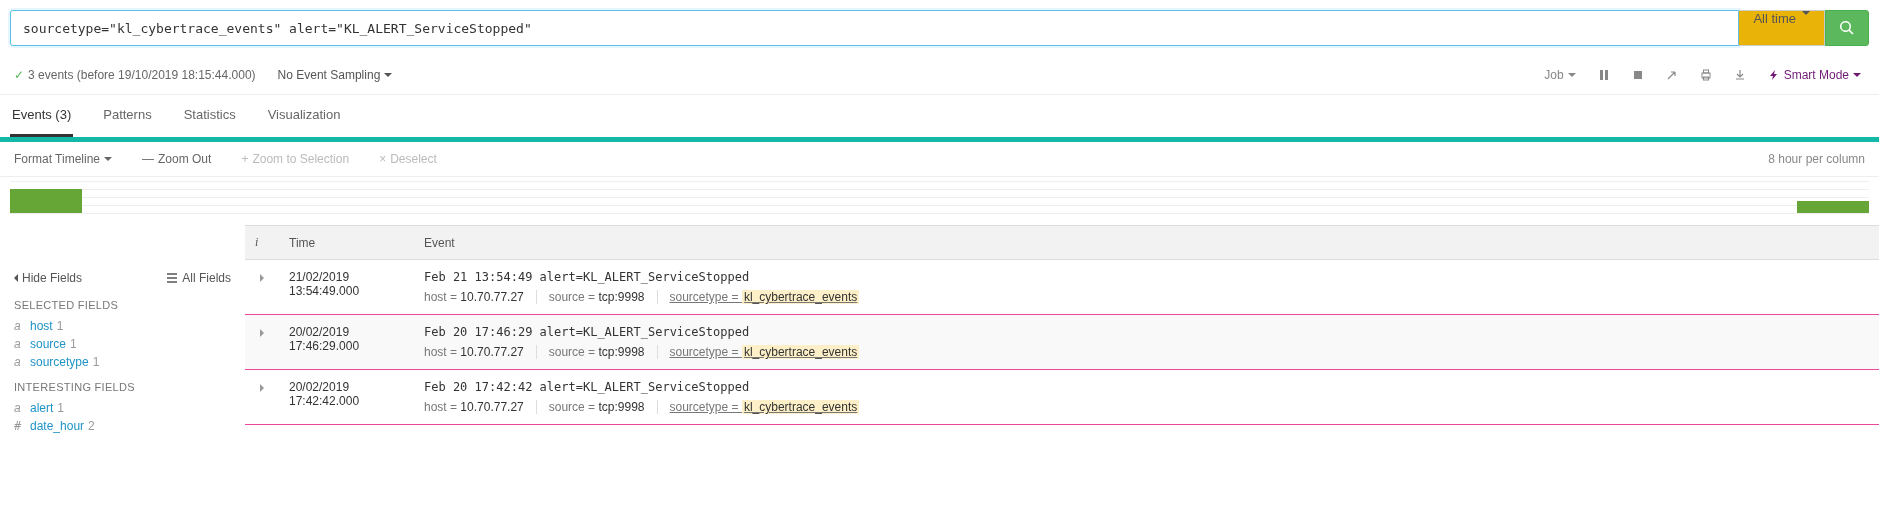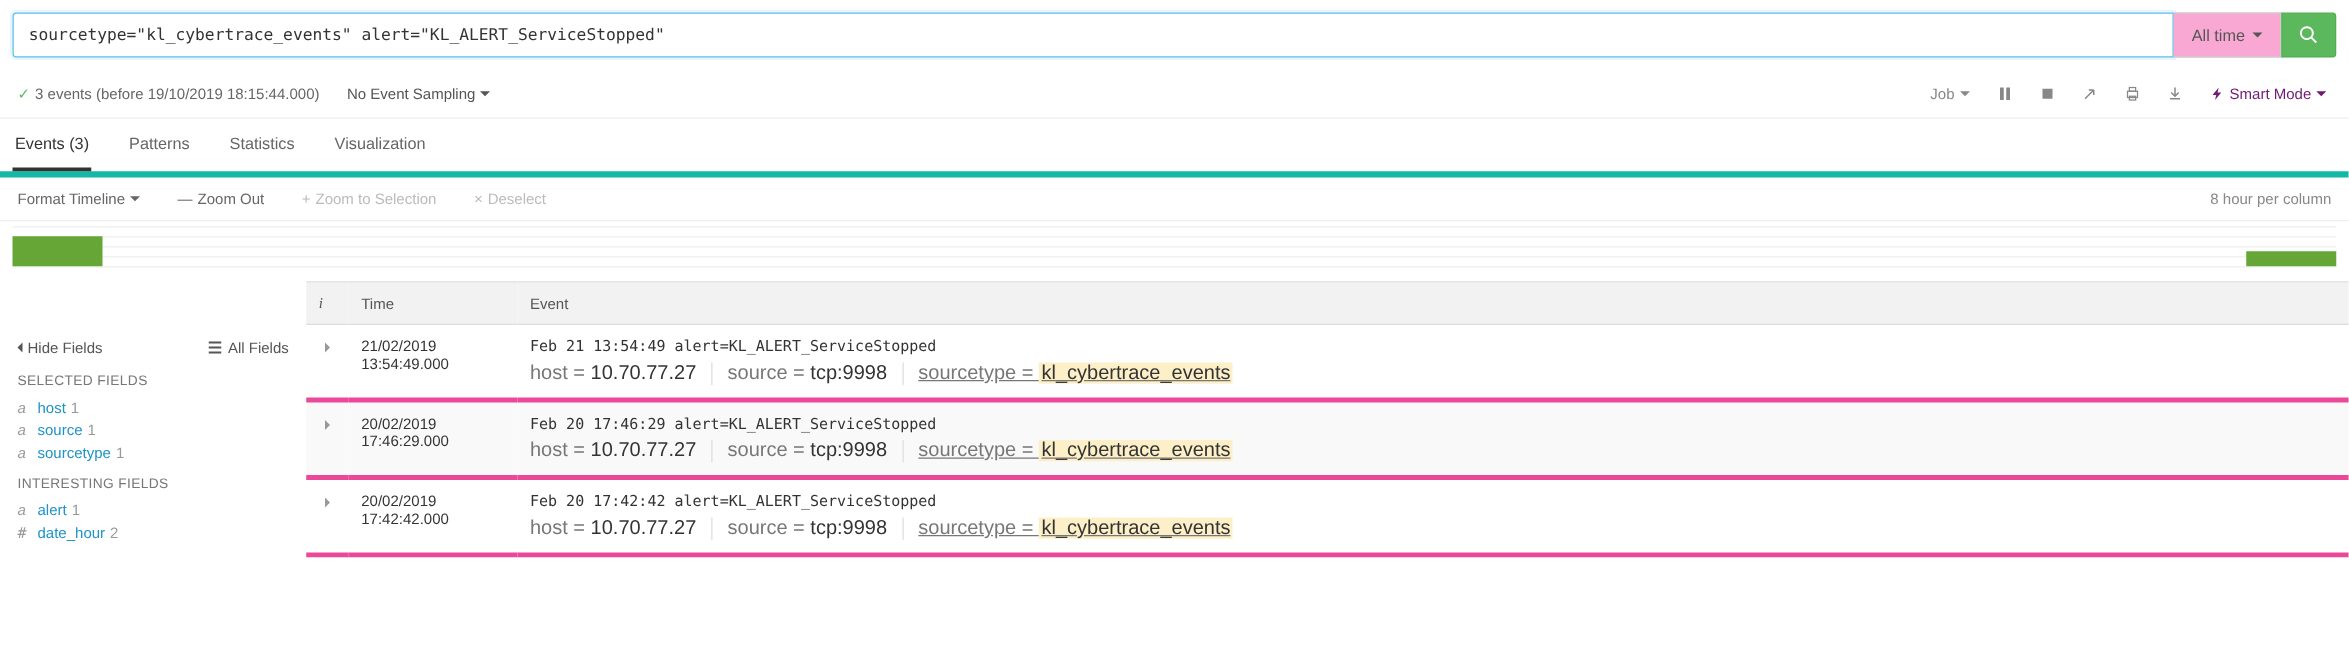--- a/index.html
+++ b/index.html
@@ -1,21 +1,21 @@
 <!DOCTYPE html>
 <html><head>
 <meta charset="utf-8">
 <style>
 * { box-sizing: border-box; margin: 0; padding: 0; }
 body { font-family: "Helvetica Neue", Helvetica, Arial, sans-serif; font-size: 13px; color: #333; background: #fff; width: 1879px; }
 
 .search-bar { display: flex; padding: 10px 10px 10px 10px; gap: 0; align-items: stretch; }
 .search-input-wrap { flex: 1; border: 1px solid #5cc0e8; background: #fff; display: flex; align-items: center; padding: 0 12px; height: 36px; box-shadow: 0 0 0 2px rgba(92,192,232,0.15); border-radius: 3px 0 0 3px; }
 .search-input { width: 100%; border: none; outline: none; font-family: "Consolas", monospace; font-size: 13px; color: #333; }
-.time-picker { border: 1px solid #ccc; border-left: none; background: #f9a8d4; padding: 0 14px; height: 36px; display: flex; align-items: center; gap: 6px; color: #555; cursor: pointer; font-size: 13px; }
+.time-picker { border: 1px solid #ccc; border-left: none; background: #eab308; padding: 0 14px; height: 36px; display: flex; align-items: flex-start; gap: 6px; color: #555; cursor: pointer; font-size: 13px; }
 .search-btn { background: #5cb85c; border: 1px solid #4cae4c; width: 44px; height: 36px; display: flex; align-items: center; justify-content: center; cursor: pointer; border-radius: 0 3px 3px 0; }
 .search-btn svg { fill: #fff; }
 
 .status-bar { display: flex; align-items: center; padding: 8px 14px; font-size: 12px; color: #666; border-bottom: 1px solid #eee; }
 .status-count { display: flex; align-items: center; gap: 4px; }
 .check { color: #5cb85c; }
 .sampling { margin-left: 22px; color: #555; cursor: pointer; display: flex; align-items: center; gap: 4px; }
 .job-controls { margin-left: auto; display: flex; align-items: center; gap: 14px; color: #888; }
 .job-controls .jc { cursor: pointer; display: flex; align-items: center; gap: 4px; padding: 4px; }
 .smart-mode { display: flex; align-items: center; gap: 4px; color: #701a75; cursor: pointer; }
@@ -46,27 +46,27 @@
 .field-type.num { font-family: monospace; font-style: normal; }
 .field-name { color: #1e93c6; cursor: pointer; }
 .field-count { color: #999; }
 
 .events-area { flex: 1; }
 .events-toolbar { display: flex; align-items: center; gap: 28px; padding: 10px 22px; font-size: 12px; color: #555; }
 .et-item { cursor: pointer; display: flex; align-items: center; gap: 5px; }
 
 .events-table { width: 100%; border-collapse: collapse; }
 .events-table thead th { text-align: left; font-weight: normal; color: #555; background: #f2f2f2; border-top: 1px solid #ddd; border-bottom: 1px solid #ddd; padding: 9px 10px; font-size: 12px; }
-.events-table tbody td { vertical-align: top; padding: 10px; border-bottom: 4px solid #ec4899; font-size: 12px; }
+.events-table tbody td { vertical-align: top; padding: 10px; border-bottom: 1px solid #ec4899; font-size: 12px; }
 .col-expand { width: 34px; text-align: center; }
 .col-time { width: 135px; }
 .events-table tbody tr.alt { background: #f9f9f9; }
 .expand-icon { color: #999; cursor: pointer; }
 .event-raw { font-family: Consolas, monospace; color: #333; margin-bottom: 6px; }
-.event-meta { display: flex; flex-wrap: wrap; gap: 0; color: #777; font-size: 16px; }
+.event-meta { display: flex; flex-wrap: wrap; gap: 0; color: #777; font-size: 12px; }
 .meta-item { padding: 0 12px; border-right: 1px solid #ddd; }
 .meta-item:first-child { padding-left: 0; }
 .meta-item:last-child { border-right: none; text-decoration: underline; }
 .meta-val { color: #333; }
 .meta-hl { background: #fdf0c8; padding: 0 2px; }
 
 .caret-down { display: inline-block; width: 0; height: 0; border-left: 4px solid transparent; border-right: 4px solid transparent; border-top: 4px solid currentColor; vertical-align: middle; }
 .caret-right { display: inline-block; width: 0; height: 0; border-top: 4px solid transparent; border-bottom: 4px solid transparent; border-left: 4px solid currentColor; vertical-align: middle; }
 .caret-left { display: inline-block; width: 0; height: 0; border-top: 4px solid transparent; border-bottom: 4px solid transparent; border-right: 4px solid currentColor; vertical-align: middle; }
 .icon-sm { width: 12px; height: 12px; }

